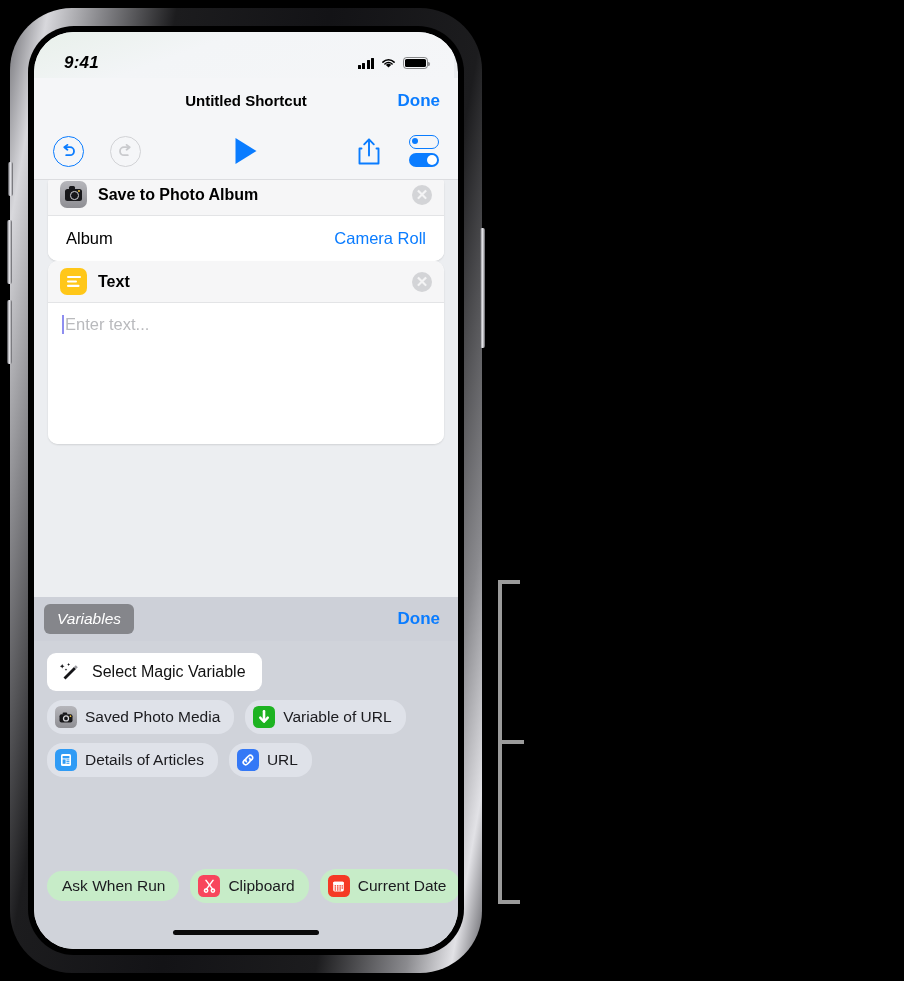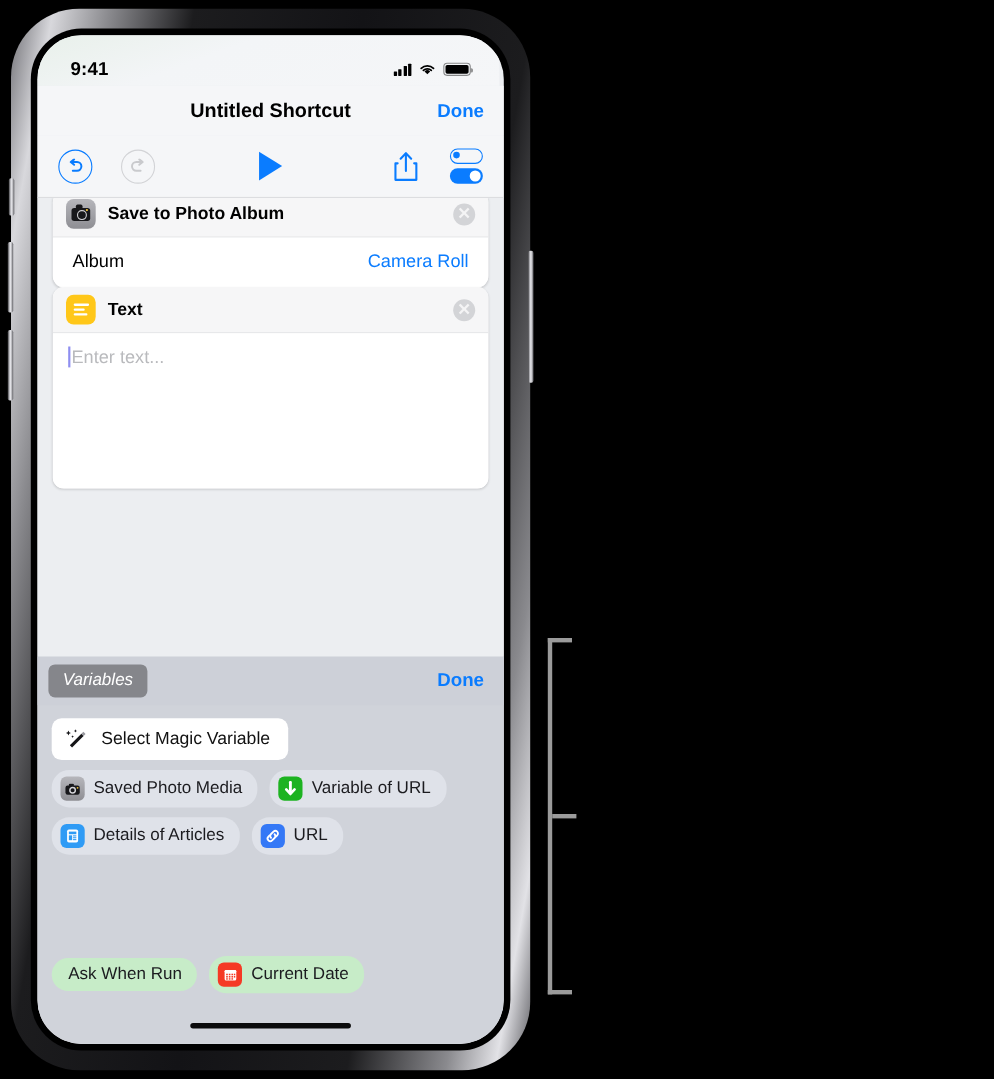--- a/index.html
+++ b/index.html
@@ -39,40 +39,41 @@
     border-radius: 40px; overflow: hidden;
     background: #eceef1;
   }
 
   
   #status-bar {
     position: absolute; top: 0; left: 0; right: 4px; height: 46px;
     display: flex; align-items: center; justify-content: space-between;
     padding: 16px 26px 0 30px; z-index: 35;
     background: linear-gradient(160deg,#e8f0ea 0%,#f3f5f7 38%,#f5f6f8 100%);
+    font-style: italic;
   }
   #status-time { font-size: 17px; font-weight: bold; color: #000; letter-spacing: .2px; }
   #status-icons { display: flex; align-items: center; gap: 6px; }
   .bars { display: flex; align-items: flex-end; gap: 1.5px; height: 11px; }
   .bars i { display:block; width: 3px; background:#000; border-radius: .5px; }
   .bars i:nth-child(1){height:4px} .bars i:nth-child(2){height:6px}
   .bars i:nth-child(3){height:8.5px} .bars i:nth-child(4){height:11px}
   .batt { width: 25px; height: 12px; border: 1.4px solid rgba(0,0,0,.45); border-radius: 3.5px;
           position: relative; padding: 1.4px; }
   .batt > span { display:block; height: 100%; width: 100%; background:#000; border-radius: 1.6px; }
   .batt::after { content:""; position:absolute; right:-3.4px; top: 3.5px; width: 2px; height: 4.5px;
     background: rgba(0,0,0,.4); border-radius: 0 1.5px 1.5px 0; }
 
   
   #nav-bar {
     position: absolute; top: 46px; left: 0; right: 0; height: 45px; z-index: 30;
     background: #f5f6f8;
     display: flex; align-items: center; justify-content: center; padding: 0 18px;
   }
-  #nav-title { font-size: 18px; font-weight: bold; color: #000; text-align: right; }
+  #nav-title { font-size: 15px; font-weight: bold; color: #000; text-align: right; }
   #nav-done { position: absolute; right: 18px; top: 50%; transform: translateY(-50%);
     font-size: 17px; color: #0a7cff; font-weight: bold; }
 
   
   #toolbar {
     position: absolute; top: 91px; left: 0; right: 0; height: 57px; z-index: 30;
     background: #f5f6f8; display: flex; align-items: center; padding: 0 19px;
     border-bottom: 1px solid #dcdde0;
   }
   .tb-slot { display:flex; align-items:center; }
@@ -333,20 +334,31 @@
             <span class="lbl">URL</span>
           </span>
         </div>
       </div>
 
       <div id="bottom-pills">
         <span class="pill green plain">
           <span class="lbl">Ask When Run</span>
         </span>
         <span class="pill green">
+          <span class="vicon" style="background:#f8455c;">
+            <svg width="13" height="14" viewBox="0 0 13 14">
+              <path d="M3 1.4 L10 10.6" stroke="#fff" stroke-width="1.5" stroke-linecap="round"></path>
+              <path d="M10 1.4 L3 10.6" stroke="#fff" stroke-width="1.5" stroke-linecap="round"></path>
+              <circle cx="3.1" cy="11.6" r="1.7" fill="none" stroke="#fff" stroke-width="1.4"></circle>
+              <circle cx="9.9" cy="11.6" r="1.7" fill="none" stroke="#fff" stroke-width="1.4"></circle>
+            </svg>
+          </span>
+          <span class="lbl">Clipboard</span>
+        </span>
+        <span class="pill green">
           <span class="vicon" style="background:#f53a25;">
             <svg width="13" height="13" viewBox="0 0 13 13">
               <rect x="1.2" y="1.8" width="10.6" height="9.6" rx="1.4" fill="#fff"></rect>
               <rect x="1.2" y="1.8" width="10.6" height="2.2" rx="1.1" fill="#fff"></rect>
               <g fill="#f53a25">
                 <rect x="2.6" y="5.2" width="1.5" height="1.4"></rect>
                   <rect x="5.0" y="5.2" width="1.5" height="1.4"></rect>
                 <rect x="7.4" y="5.2" width="1.5" height="1.4"></rect>
                   <rect x="9.6" y="5.2" width="1.3" height="1.4"></rect>
                 <rect x="2.6" y="7.3" width="1.5" height="1.4"></rect>

